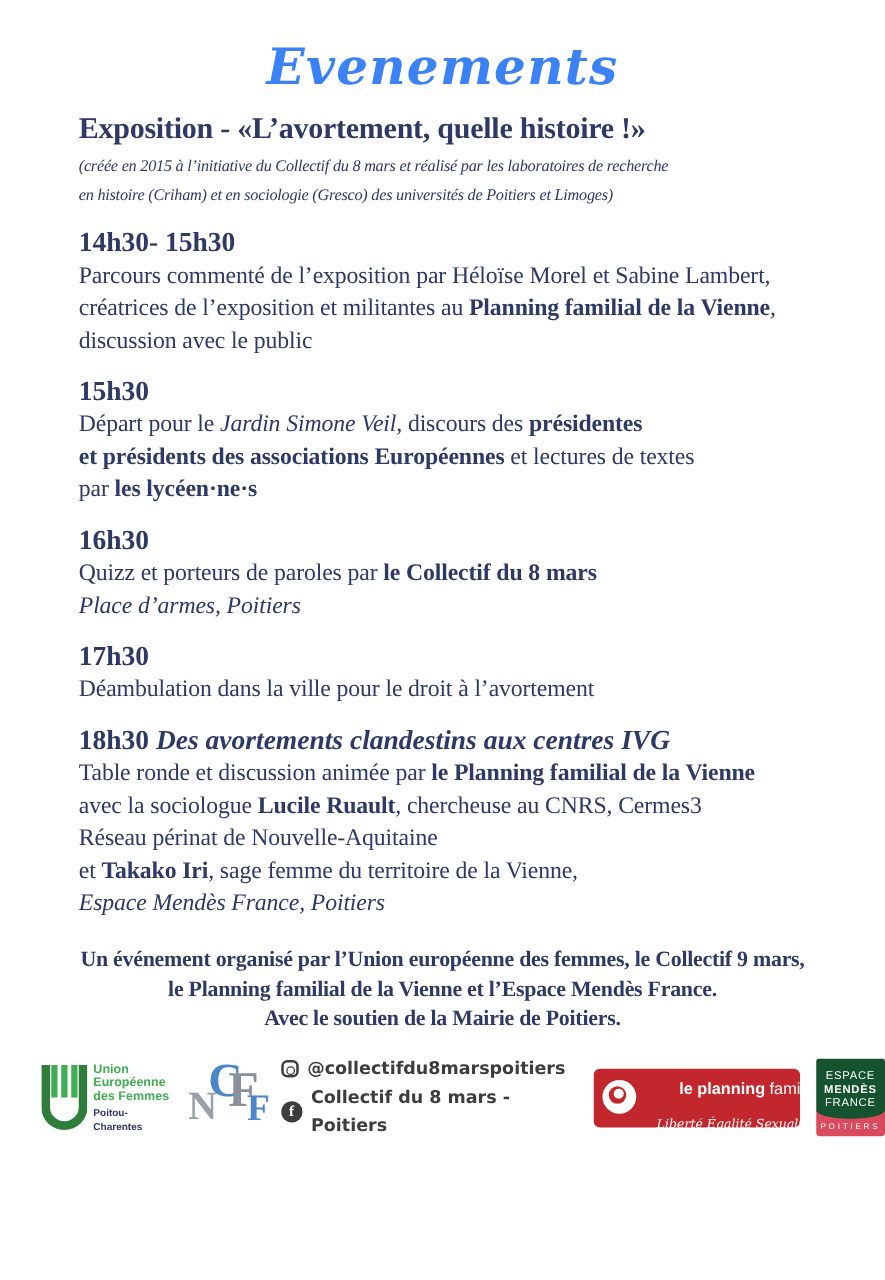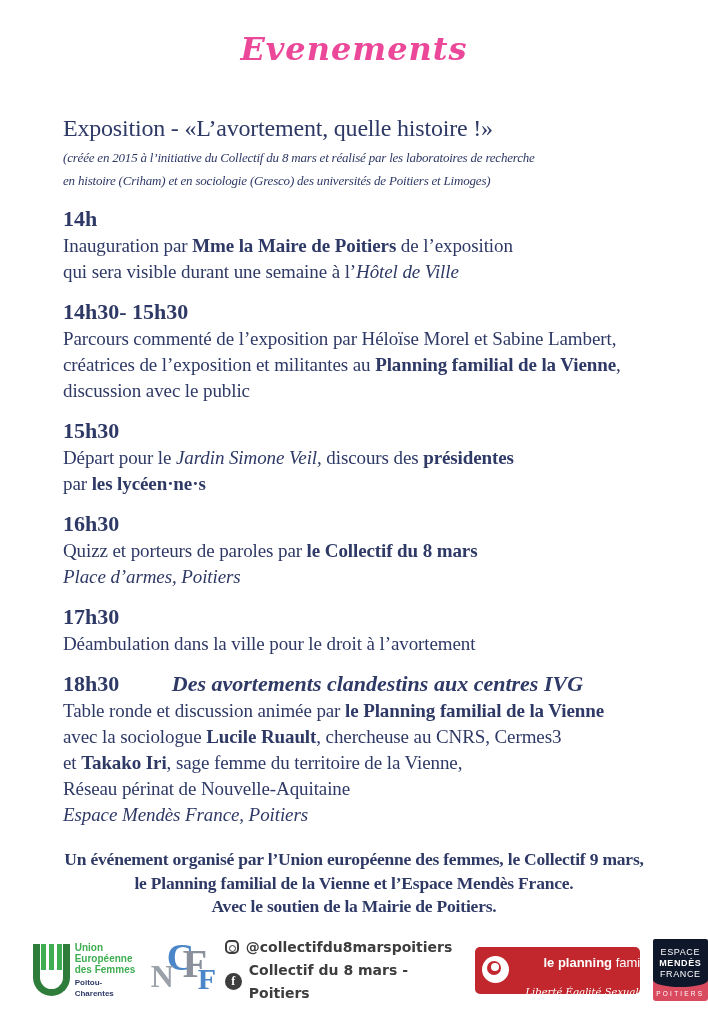--- a/index.html
+++ b/index.html
@@ -3,29 +3,29 @@
 <meta charset="utf-8">
 <style>
   * { box-sizing: border-box; }
   html,body { margin:0; padding:0; }
   body {
     width:708px; height:1024px; background:#ffffff; overflow:hidden;
     font-family:"Liberation Serif", serif; color:#2e3966;
   }
   .script-title {
     font-family:"DejaVu Serif", serif; font-style:italic; font-weight:bold;
-    font-size:32px; text-align:center; margin-top:30px; letter-spacing:1px;
-    color:#ec4899;
+    font-size:40px; text-align:center; margin-top:30px; letter-spacing:1px;
+    color:#3b82f6;
   }
   .content { padding:12px 36px 0 63px; }
-  .main-heading { font-size:24px; font-weight:normal; letter-spacing:-0.2px; line-height:28px;margin-top:34px; }
+  .main-heading { font-size:24px; font-weight:bold; letter-spacing:-0.2px; line-height:28px; }
   .subnote { font-style:italic; font-size:13px; line-height:23px; letter-spacing:-0.2px; margin-top:4px; margin-bottom:12px; white-space:nowrap; }
   .section { margin-bottom:12px; }
   .section .time { font-size:22px; font-weight:bold; line-height:29px; }
-  .time-title { font-style:italic;padding-left:47px; }
+  .time-title { font-style:italic; }
   .line { font-size:19px; line-height:26px; white-space:nowrap; letter-spacing:-0.1px; }
   .b { font-weight:bold; }
   .i { font-style:italic; }
   .footer-credits {
     text-align:center; font-weight:bold; font-size:17.5px; line-height:23.5px;
     margin-top:20px; letter-spacing:-0.2px;
   }
   
   .logos { display:flex; align-items:center; justify-content:center; gap:13px; margin-top:17px; }
   
@@ -64,70 +64,66 @@
   .pf-circle span { position:absolute; left:5px; top:5px; width:14px; height:14px;
     background:#c1272d; border-radius:50%; }
   .pf-circle span::after { content:""; position:absolute; left:4px; top:2px; width:8px; height:8px;
     background:#fff; border-radius:50%; }
   .pf-name { position:absolute; left:40px; top:8px; font-size:13px; white-space:nowrap; }
   .pf-name .b { font-weight:bold;margin-left:28px; }
   .pf-tag { position:absolute; left:50px; top:39px; font-family:"DejaVu Serif",serif;
     font-style:italic; font-size:10px; white-space:nowrap; }
   
   .emf { width:58px; text-align:center; font-family:"Liberation Sans",sans-serif; position:relative; }
-  .emf-top { background:#0f172a; color:#fff; padding:8px 0 7px; font-size:9px; line-height:11px;
+  .emf-top { background:#14532d; color:#fff; padding:8px 0 7px; font-size:9px; line-height:11px;
     letter-spacing:0.6px; position:relative; z-index:1;
     border-radius:2px 2px 50% 50% / 2px 2px 7px 7px; }
   .emf-top .b2 { font-weight:bold; }
   .emf-band { background:#d94a5e; color:#fff; font-size:6.5px; letter-spacing:2.2px;
     padding:10px 0 4px; margin-top:-7px; border-radius:0 0 3px 3px; position:relative; z-index:0; }
 </style>
 </head>
 <body>
 
 <div class="script-title">Evenements</div>
 
 <div class="content">
   <div class="main-heading">Exposition - «L’avortement, quelle histoire !»</div>
   <div class="subnote">
       <div>(créée en 2015 à l’initiative du Collectif du 8 mars et réalisé par les laboratoires de recherche</div>
       <div>en histoire (Criham) et en sociologie (Gresco) des universités de Poitiers et Limoges)</div>
     </div>
   <div>
       <div class="section">
-        <div class="time"><span>14h</span></div>
-        <div class="line"><span>Inauguration par </span><span class="b ">Mme la Maire de Poitiers</span><span> de l’exposition</span></div>
-        <div class="line"><span>qui sera visible durant une semaine à l’</span><span class="i">Hôtel de Ville</span></div>
-      </div>
-      <div class="section">
         <div class="time"><span>14h30- 15h30</span></div>
         <div class="line"><span>Parcours commenté de l’exposition par Héloïse Morel et Sabine Lambert,</span></div>
         <div class="line"><span>créatrices de l’exposition et militantes au </span><span class="b ">Planning familial de la Vienne</span><span>,</span></div>
         <div class="line"><span>discussion avec le public</span></div>
       </div>
       <div class="section">
         <div class="time"><span>15h30</span></div>
         <div class="line"><span>Départ pour le </span><span class="i">Jardin Simone Veil</span><span>, discours des </span><span class="b ">présidentes</span></div>
+        <div class="line"><span class="b ">et présidents des associations Européennes</span><span> et lectures de textes</span></div>
         <div class="line"><span>par </span><span class="b ">les lycéen·ne·s</span></div>
       </div>
       <div class="section">
         <div class="time"><span>16h30</span></div>
         <div class="line"><span>Quizz et porteurs de paroles par </span><span class="b ">le Collectif du 8 mars</span></div>
         <div class="line"><span class="i">Place d’armes, Poitiers</span></div>
       </div>
       <div class="section">
         <div class="time"><span>17h30</span></div>
         <div class="line"><span>Déambulation dans la ville pour le droit à l’avortement</span></div>
       </div>
       <div class="section">
         <div class="time"><span>18h30</span><span class="time-title"> Des avortements clandestins aux centres IVG</span></div>
         <div class="line"><span>Table ronde et discussion animée par </span><span class="b ">le Planning familial de la Vienne</span></div>
         <div class="line"><span>avec la sociologue </span><span class="b ">Lucile Ruault</span><span>, chercheuse au CNRS, Cermes3</span></div>
+        <div class="line"><span>Réseau périnat de Nouvelle-Aquitaine</span></div>
         <div class="line"><span>et </span><span class="b ">Takako Iri</span><span>, sage femme du territoire de la Vienne,</span></div>
-        <div class="line"><span>Réseau périnat de Nouvelle-Aquitaine</span></div>
         <div class="line"><span class="i">Espace Mendès France, Poitiers</span></div>
       </div>
     </div>
 </div>
 
 <div class="footer-credits">
     <div>Un événement organisé par l’Union européenne des femmes, le Collectif 9 mars,</div>
     <div>le Planning familial de la Vienne et l’Espace Mendès France.</div>
     <div>Avec le soutien de la Mairie de Poitiers.</div>
   </div>

